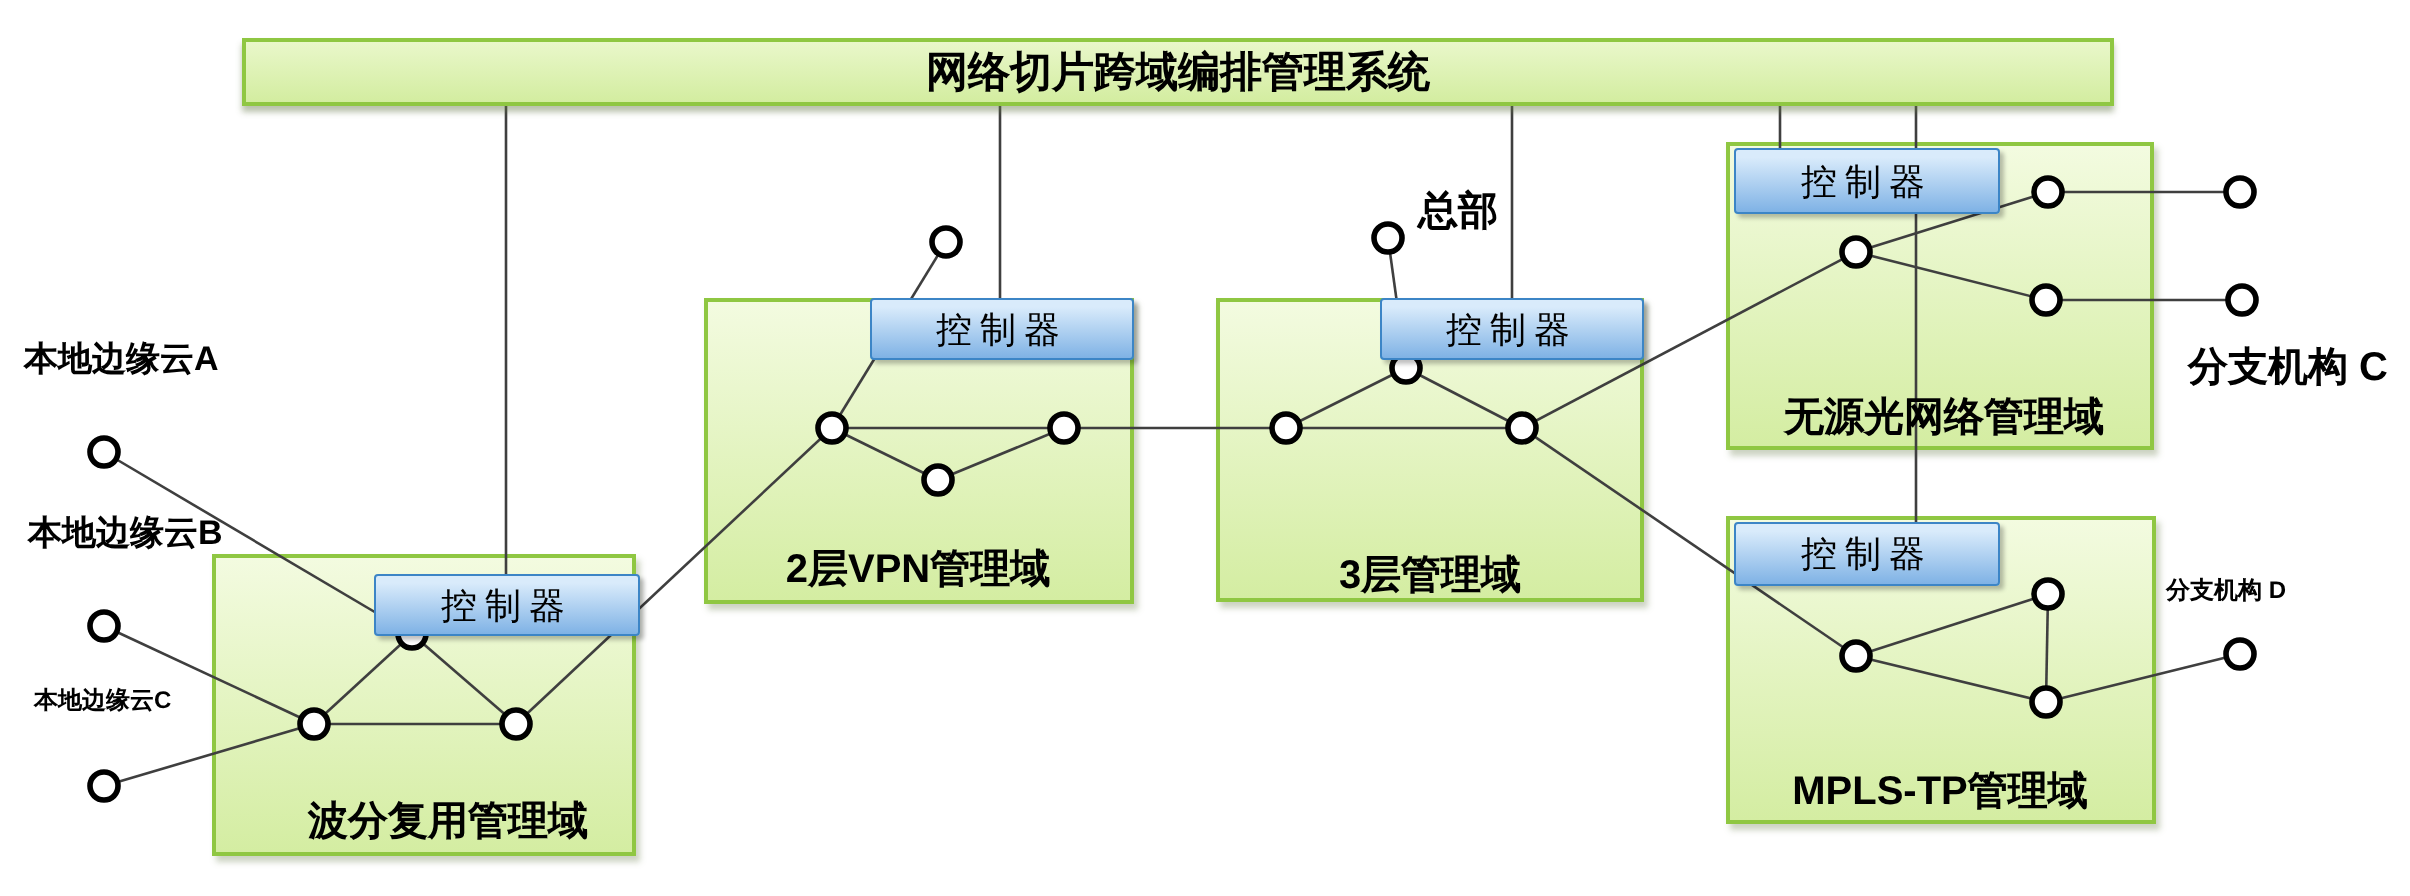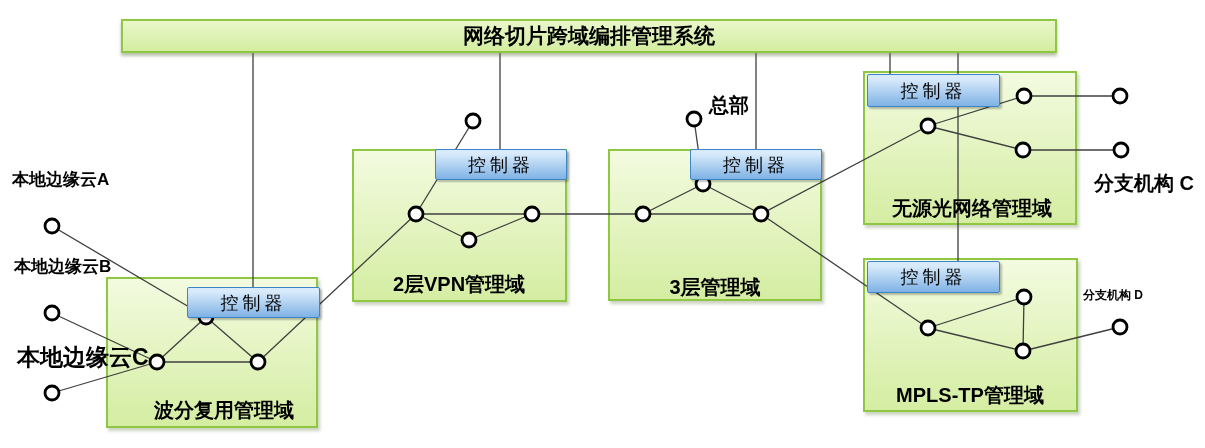--- a/index.html
+++ b/index.html
@@ -48,21 +48,21 @@
         box-sizing:border-box;border:2px solid var(--domain-border);
         background:linear-gradient(180deg,var(--banner-fill-top) 0%,var(--banner-fill-bottom) 100%);
         box-shadow:0 3px 3px rgba(100,120,70,.45);
         display:flex;align-items:center;justify-content:center;
         font-size:21px;font-weight:bold;color:#000;}
 
   
   .elab{position:absolute;z-index:4;font-weight:bold;color:#000;white-space:nowrap;}
   .e-cloudA {left:12px;  top:168px;font-size:17px;}
   .e-cloudB {left:14px;  top:255px;font-size:17px;}
-  .e-cloudC {left:17px;  top:342px;font-size:23px;}
+  .e-cloudC {left:17px;  top:342px;font-size:12px;}
   .e-branchA{left:483px; top:89px; font-size:20px;}
   .e-hq     {left:709px; top:92px; font-size:20px;}
   .e-branchB{left:1094px;top:55px; font-size:20px;}
   .e-branchC{left:1094px;top:170px;font-size:20px;}
   .e-branchD{left:1083px;top:287px;font-size:12px;}
 </style>
 </head>
 <body>
 
 <div class="stage">

